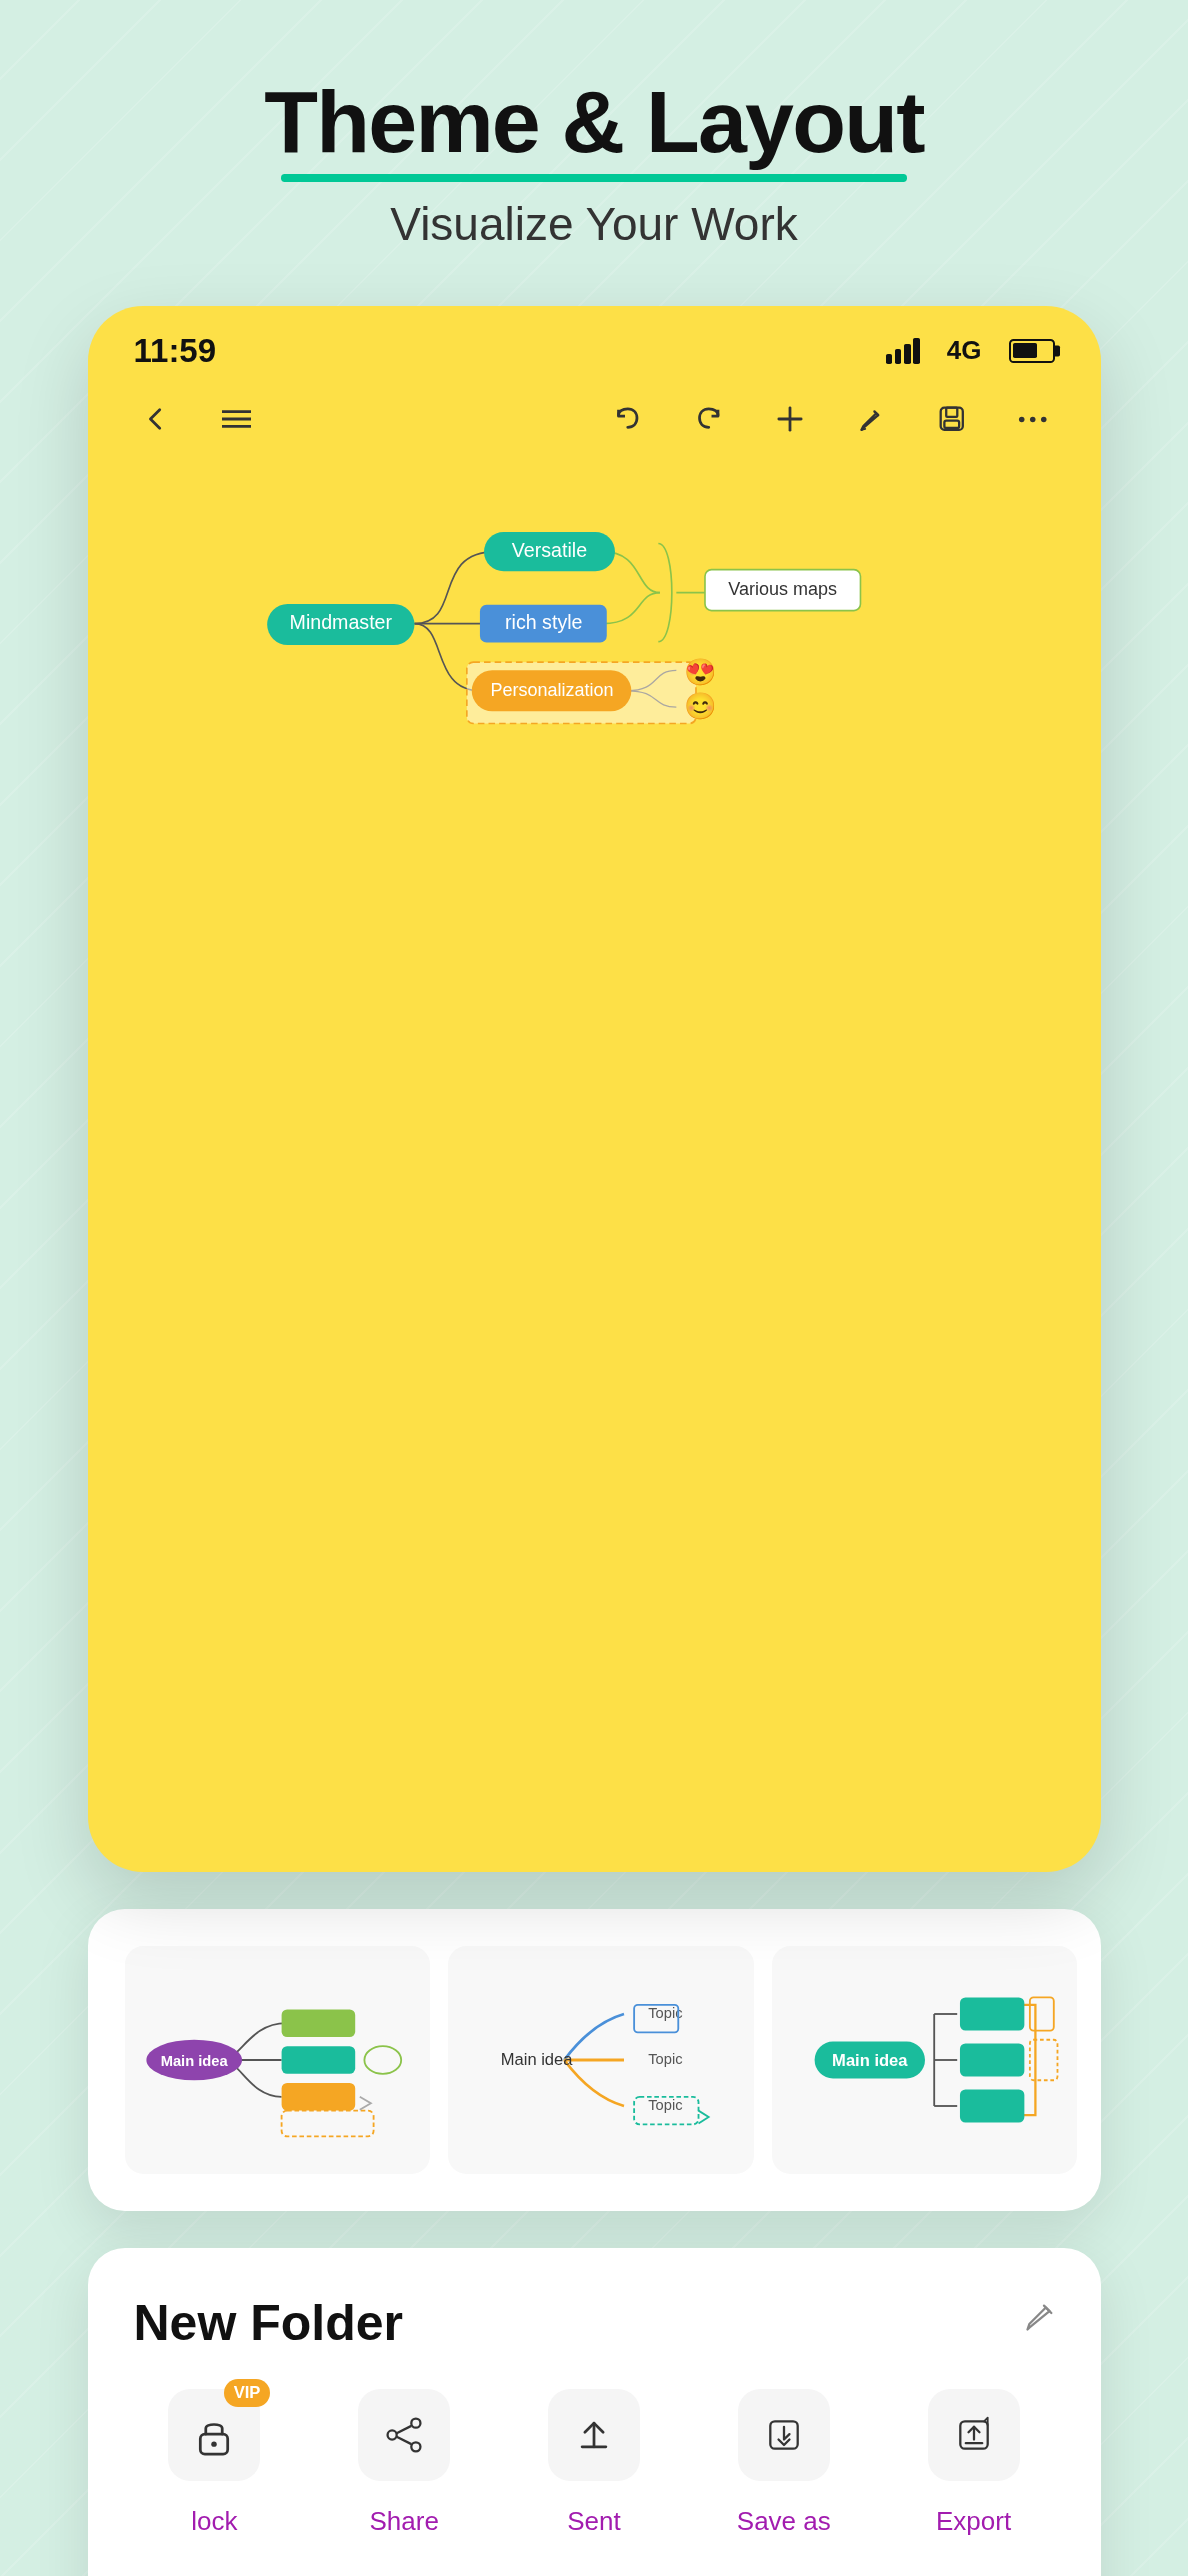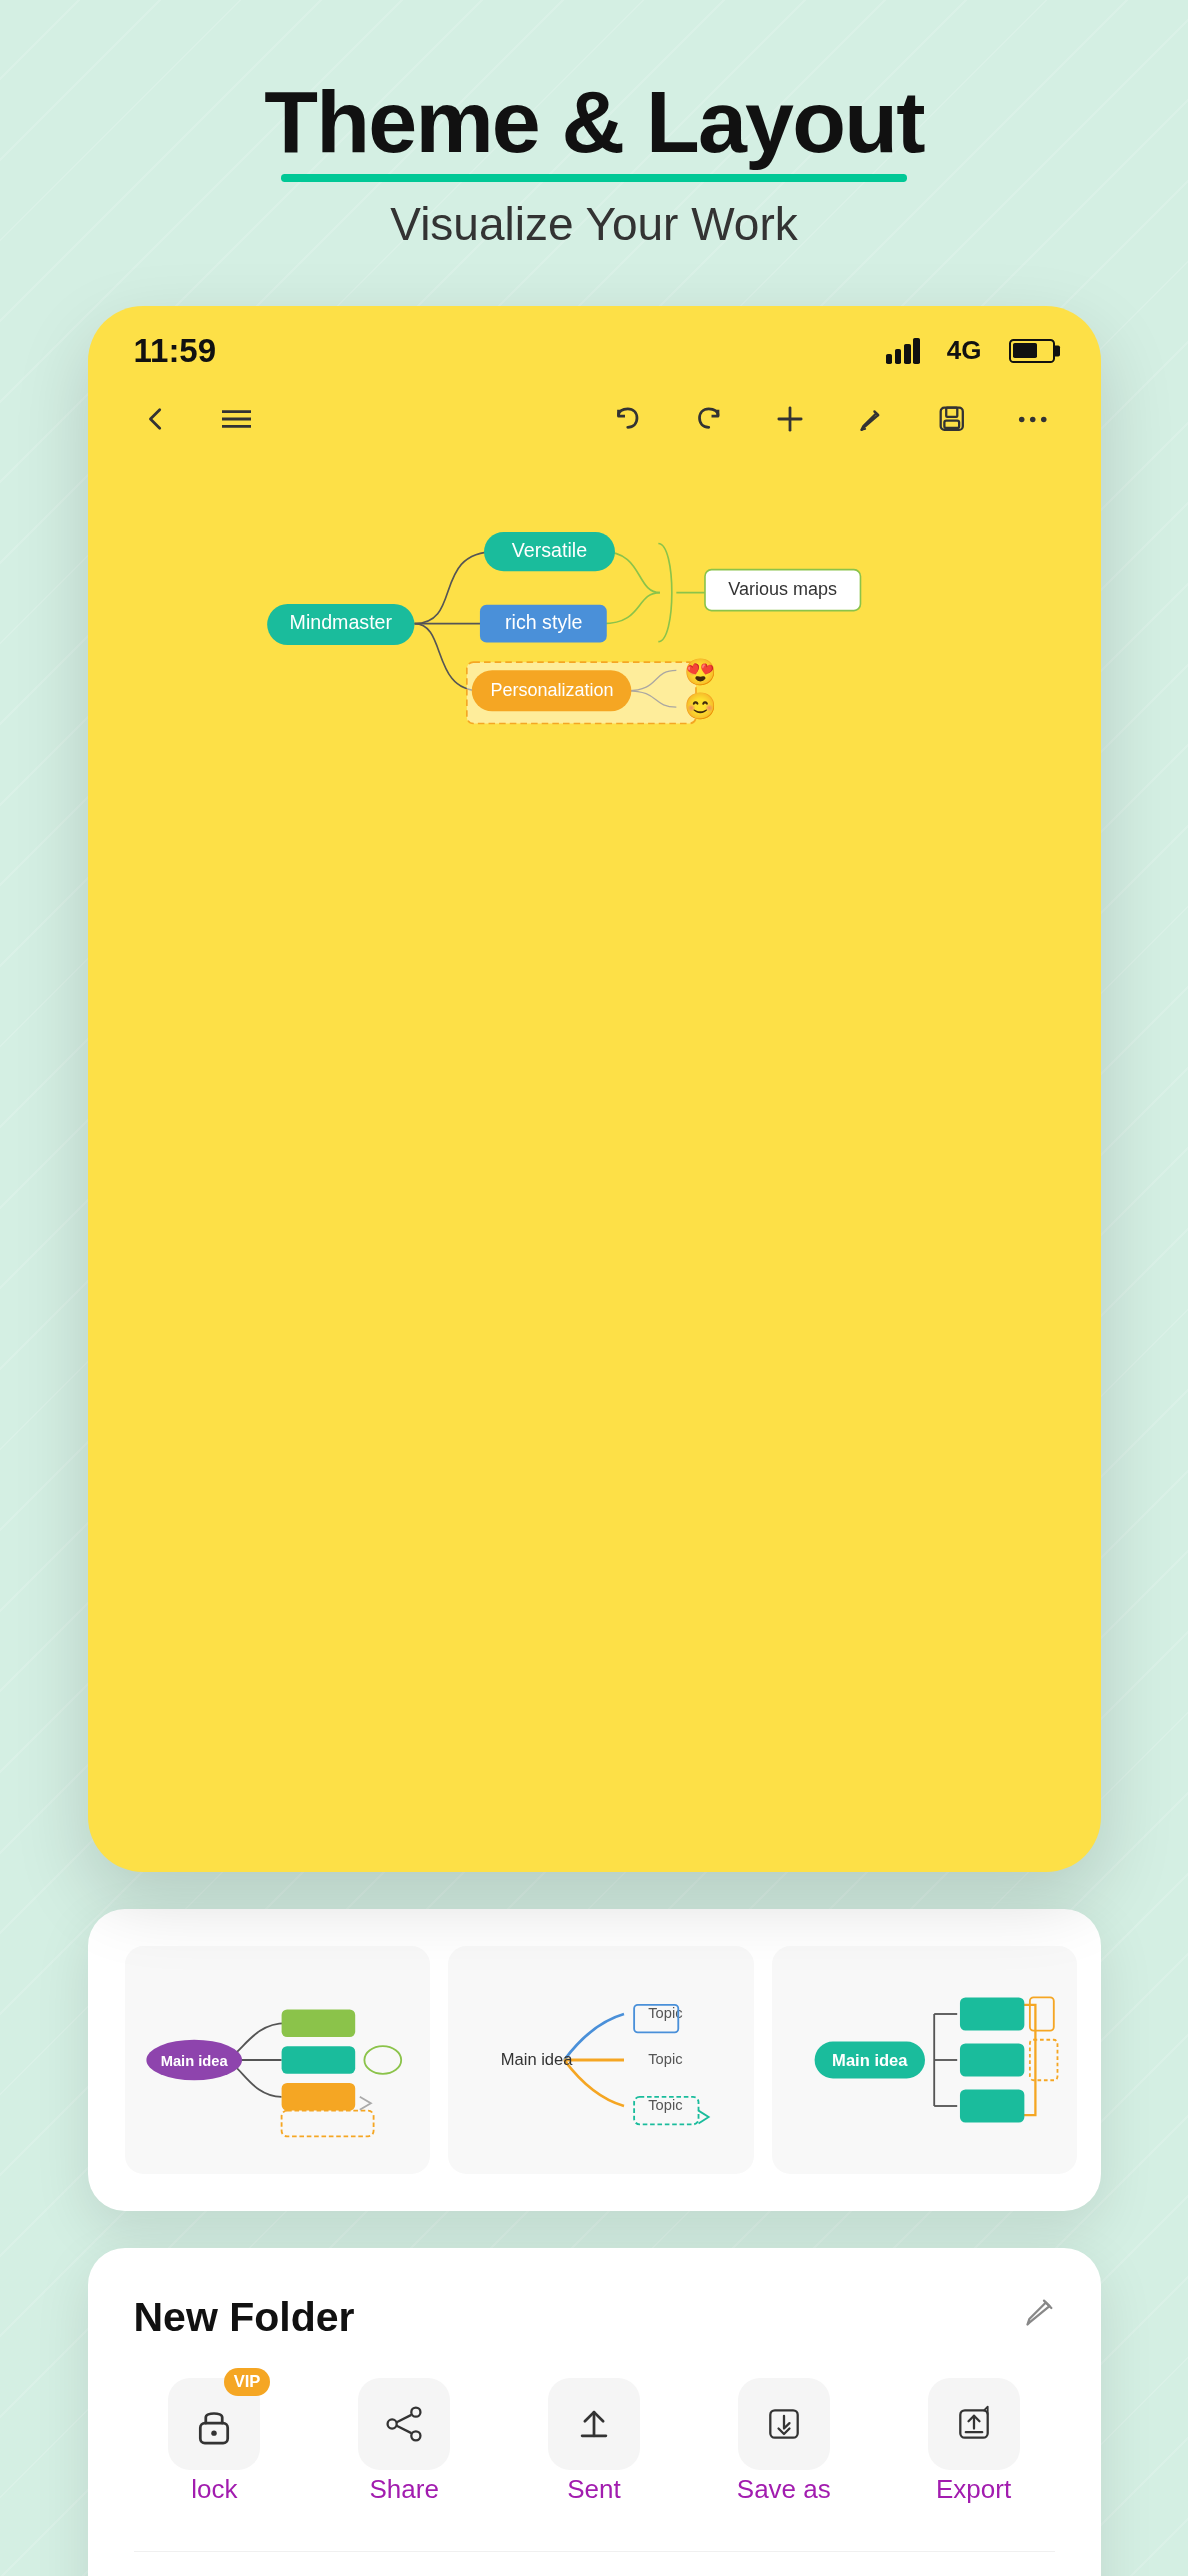--- a/index.html
+++ b/index.html
@@ -207,42 +207,42 @@
     }
 
     .menu-header {
       display: flex;
       justify-content: space-between;
       align-items: center;
       margin-bottom: 37px;
     }
 
     .menu-title {
-      font-size: 41px;
+      font-size: 50px;
       font-weight: 700;
       color: #111;
     }
 
     .edit-icon {
       font-size: 33px;
       color: #888;
     }
 
     
     .action-row {
       display: flex;
       gap: 28px;
       margin-bottom: 46px;
     }
 
     .action-item {
       display: flex;
       flex-direction: column;
       align-items: center;
-      gap: 4px;
+      gap: 25px;
       flex: 1;
     }
 
     .action-icon-box {
       width: 92px;
       height: 92px;
       background: #f5f5f5;
       border-radius: 22px;
       display: flex;
       align-items: center;

